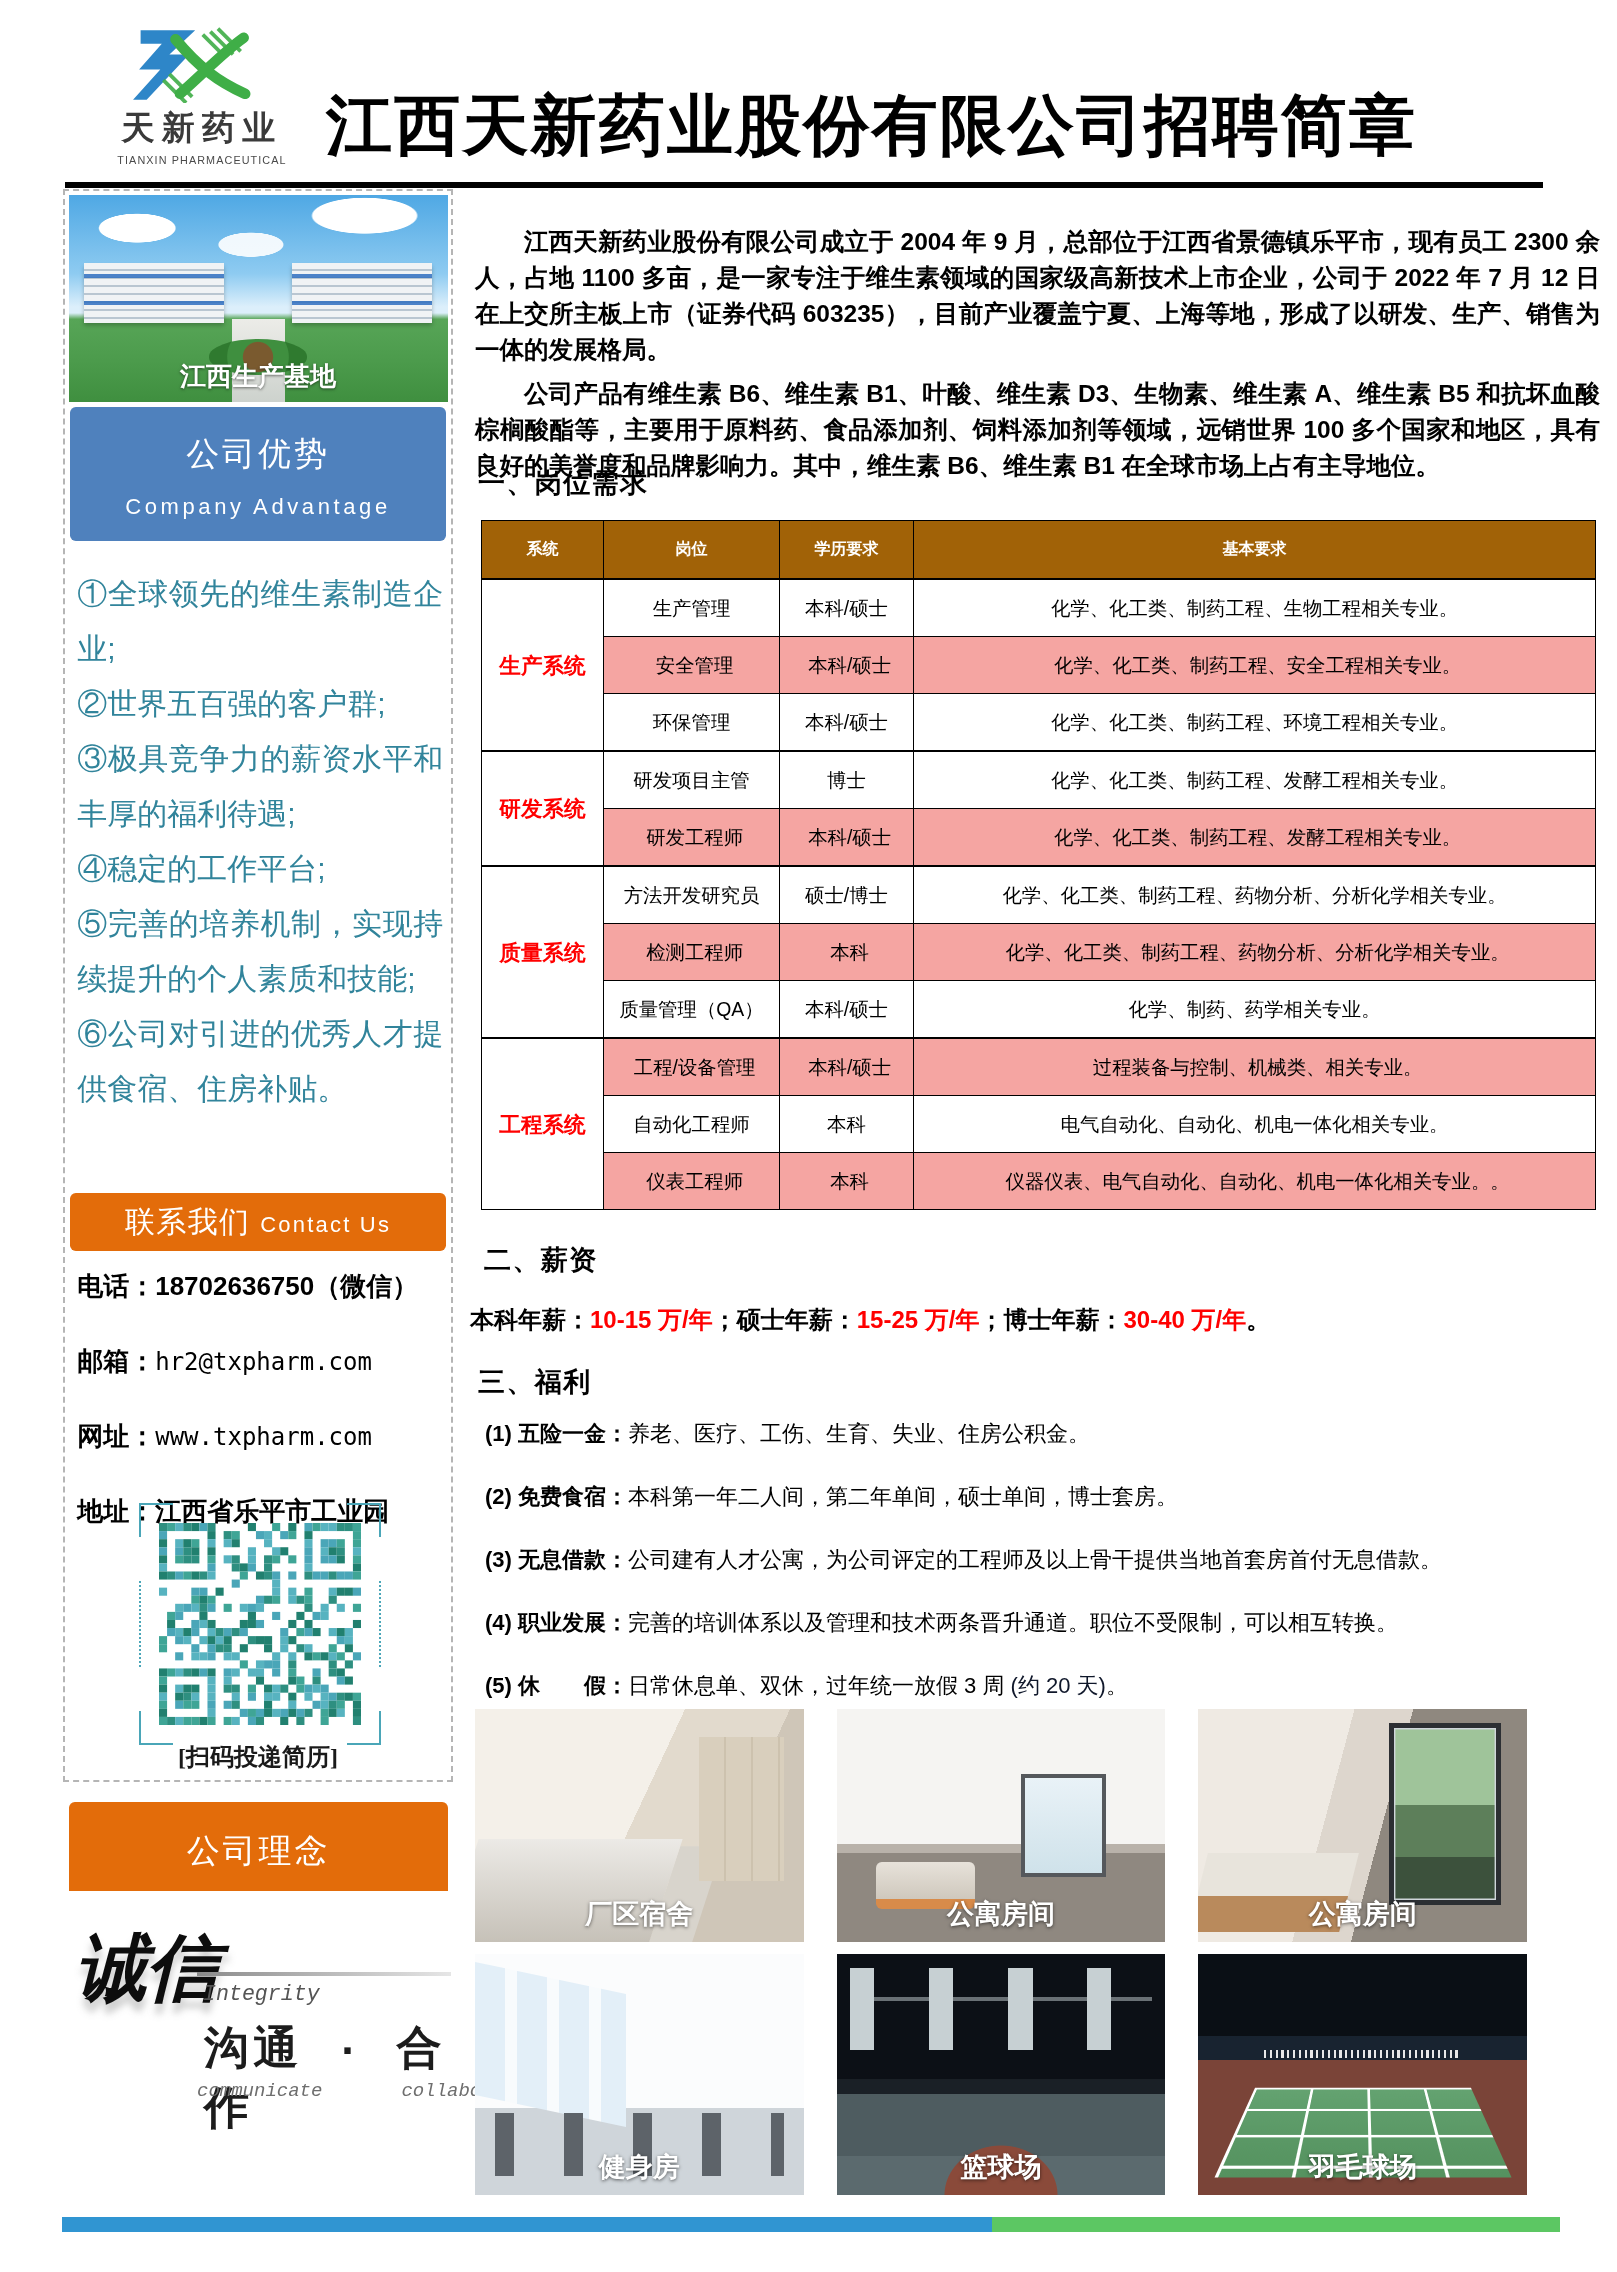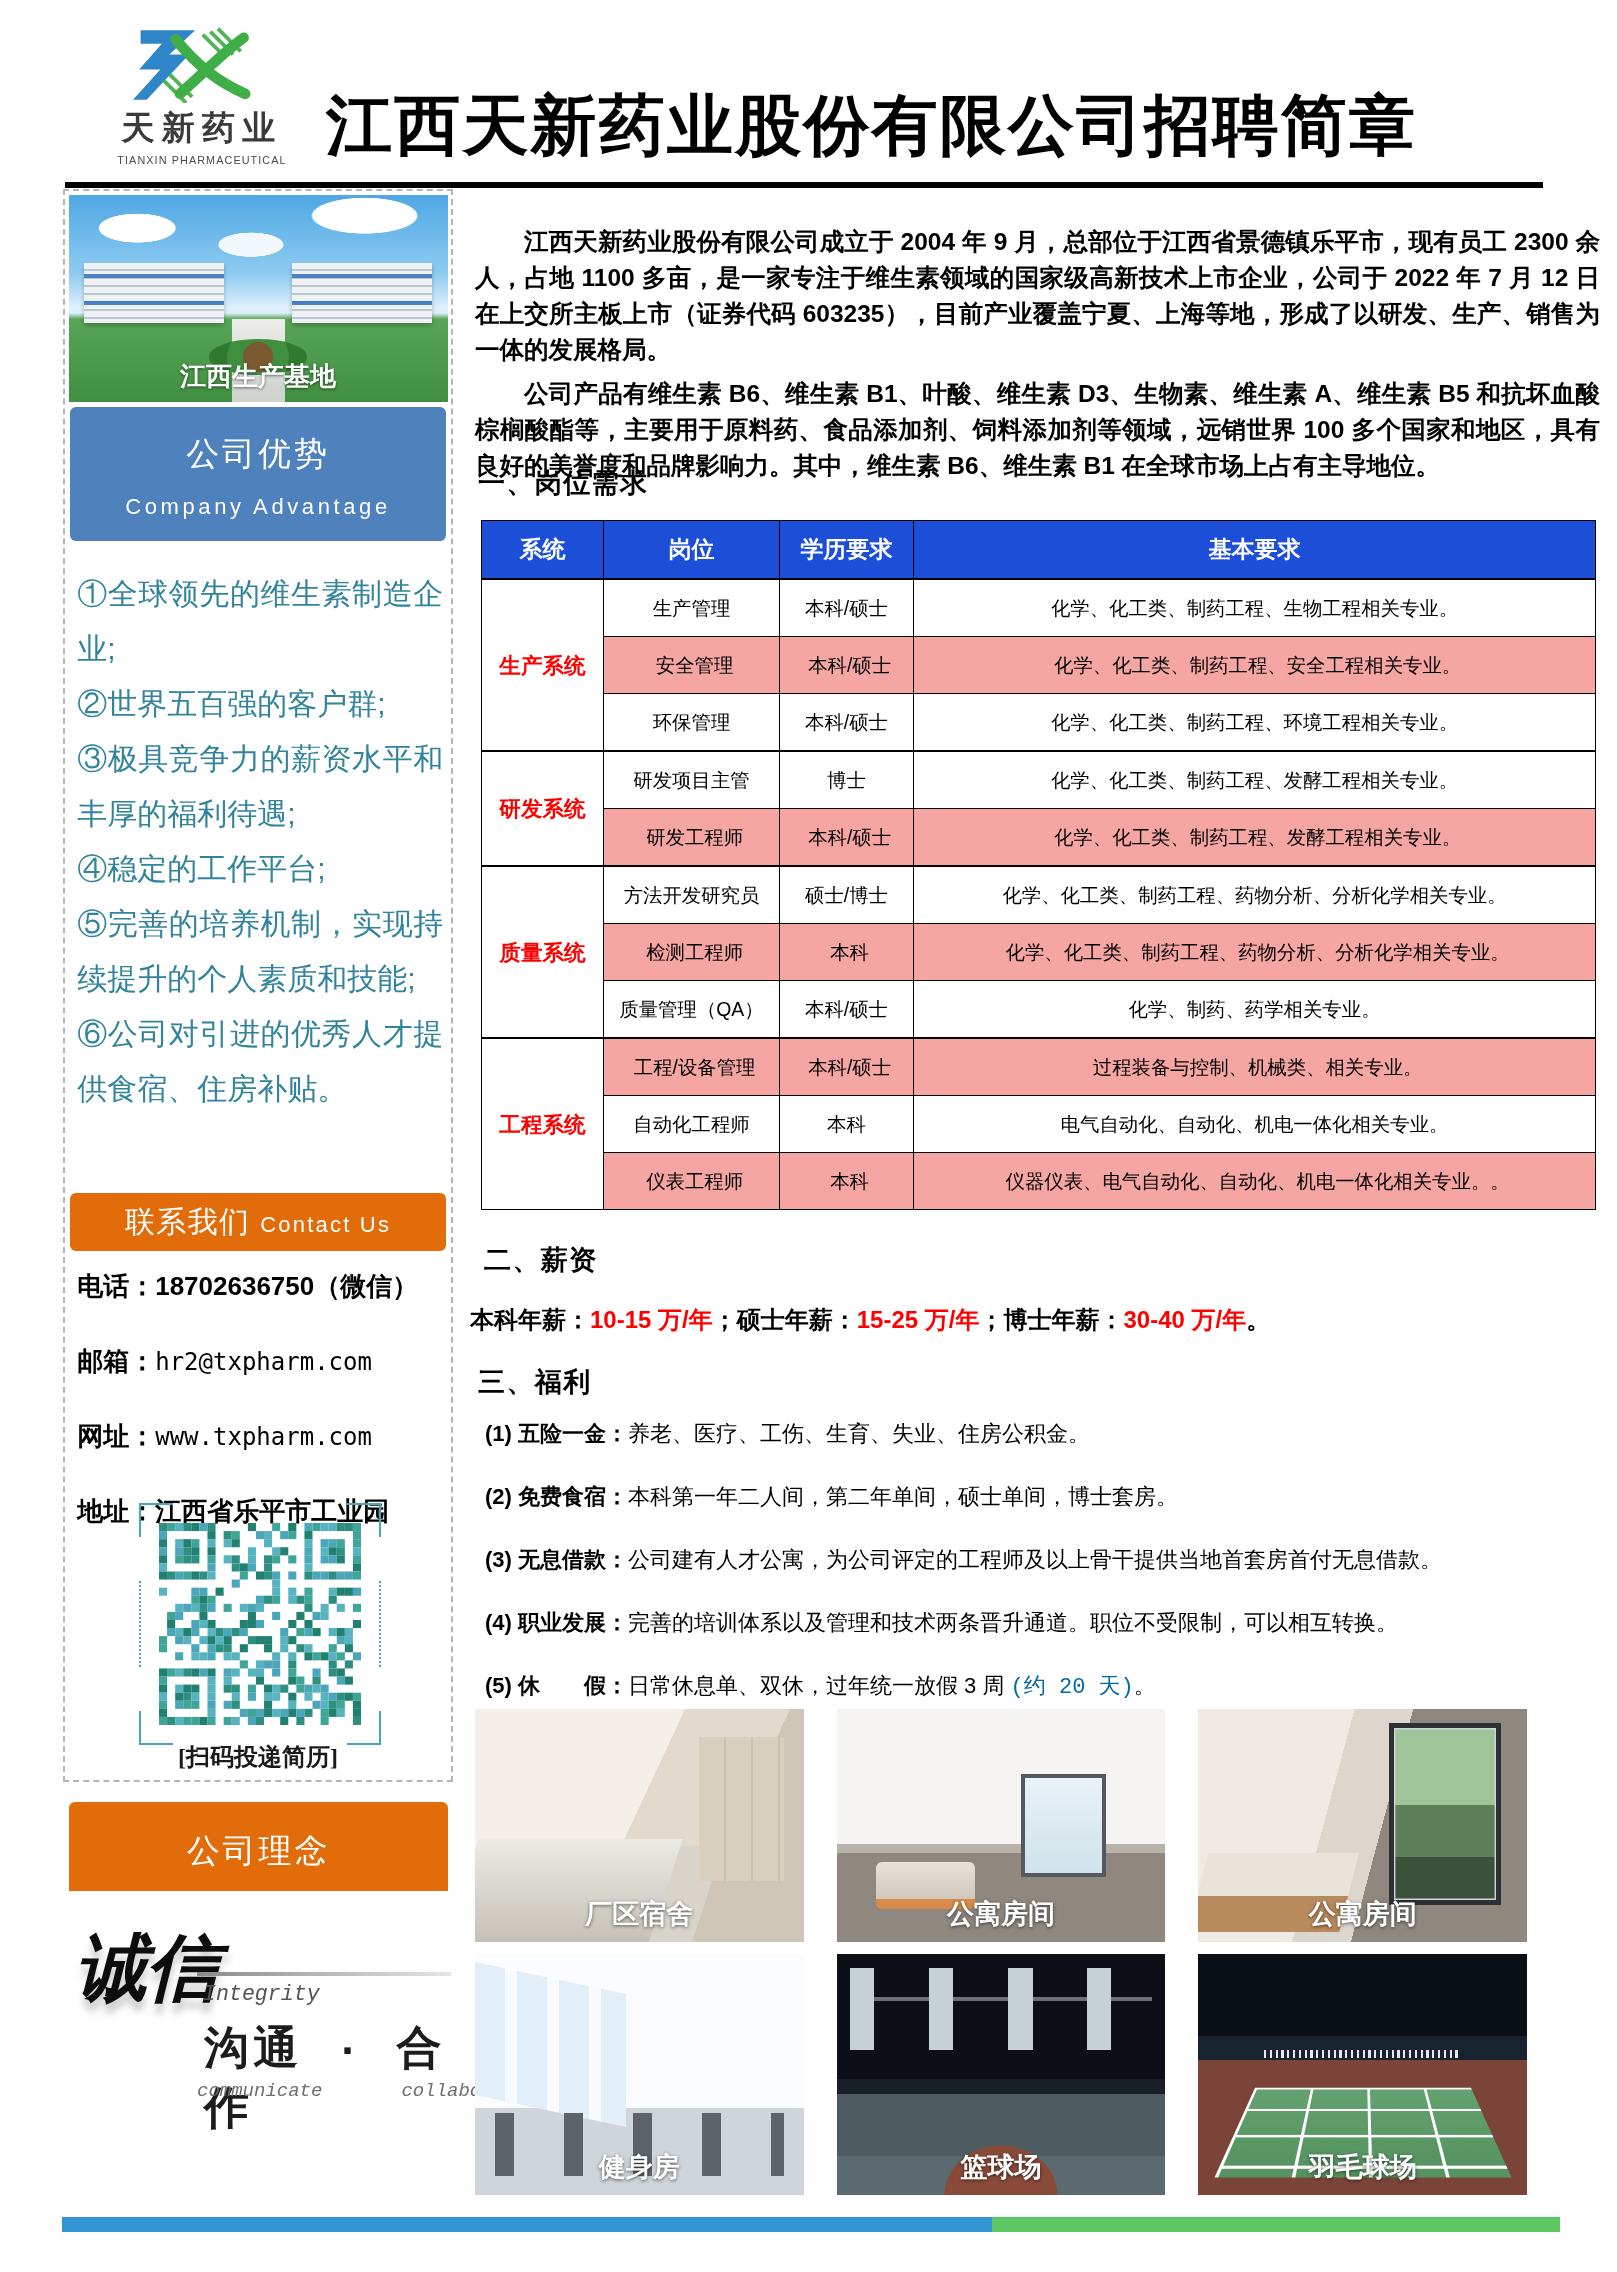--- a/index.html
+++ b/index.html
@@ -81,34 +81,34 @@
       font-size:19px;font-style:italic;color:#6e6e6e;}
 
   
   .intro{position:absolute;left:467px;top:216px;width:1141px;font-size:24.5px;line-height:36px;
       font-weight:600;text-align:justify;}
   .intro p{margin:8px;text-indent:2em;}
   .sec-h{position:absolute;left:478px;font-size:27px;font-weight:900;letter-spacing:1.4px;}
   .h-jobs{top:465px;} .h-salary{top:1242px;margin-left:6px;} .h-welfare{top:1364px;}
 
   table.jobs{position:absolute;left:481px;top:520px;border-collapse:collapse;table-layout:fixed;width:1114px;}
-  table.jobs th{background:#1d4ed8;color:#fff;font-size:23px;font-weight:700;height:55px;border:1.4px solid #000;}
+  table.jobs th{background:#a16207;color:#fff;font-size:16px;font-weight:700;height:55px;border:1.4px solid #000;}
   table.jobs td{font-size:19.4px;text-align:center;height:56px;border:1.4px solid #000;padding:0 5.8px;background:#fff;}
   table.jobs td.sys{color:#FF0000;font-weight:700;font-size:21.6px;}
   table.jobs tr.pink td:not(.sys){background:#F5A5A2;padding-left:12px;}
   table.jobs tr.gstart td{border-top:2.9px solid #000;}
   .cw1{width:122px;} .cw2{width:176px;} .cw3{width:134px;} .cw4{width:682px;}
 
   .salary-line{position:absolute;left:470px;top:1304px;width:1138px;font-size:24px;font-weight:700;}
   .salary-line .red{color:#FF0000;}
 
   .welfare{position:absolute;left:485px;top:1419px;width:1113px;}
   .welfare-item{height:63px;font-size:22px;}
   .welfare-item .head{font-weight:700;}
-  .welfare-item .red{color:#0369a1;font-family:Liberation Mono, monospace;}
+  .welfare-item .red{color:#0f172a;}
 
   .prow{position:absolute;left:475px;width:1052px;display:flex;gap:33px;}
   .prow1{top:1709px;height:233px;} .prow2{top:1954px;height:241px;}
   .photo{flex:1;position:relative;overflow:hidden;}
   .photo .cap{position:absolute;left:0;bottom:10px;width:100%;text-align:center;color:#fff;
       font-size:27px;font-weight:700;text-shadow:0 1.4px 3.6px rgba(0,0,0,.6);z-index:3;}
 
   .photo--dorm{background:linear-gradient(115deg,#f4f0e9 0 48%,#e2dacd 48% 72%,#cfc6b8 72%);}
   .photo--dorm::before{content:"";position:absolute;left:-4%;bottom:0;width:62%;height:44%;
       background:linear-gradient(#eceae6,#c6c1b8);transform:skewX(-18deg);box-shadow:43px 7.2px 0 #d8d4cc;}

